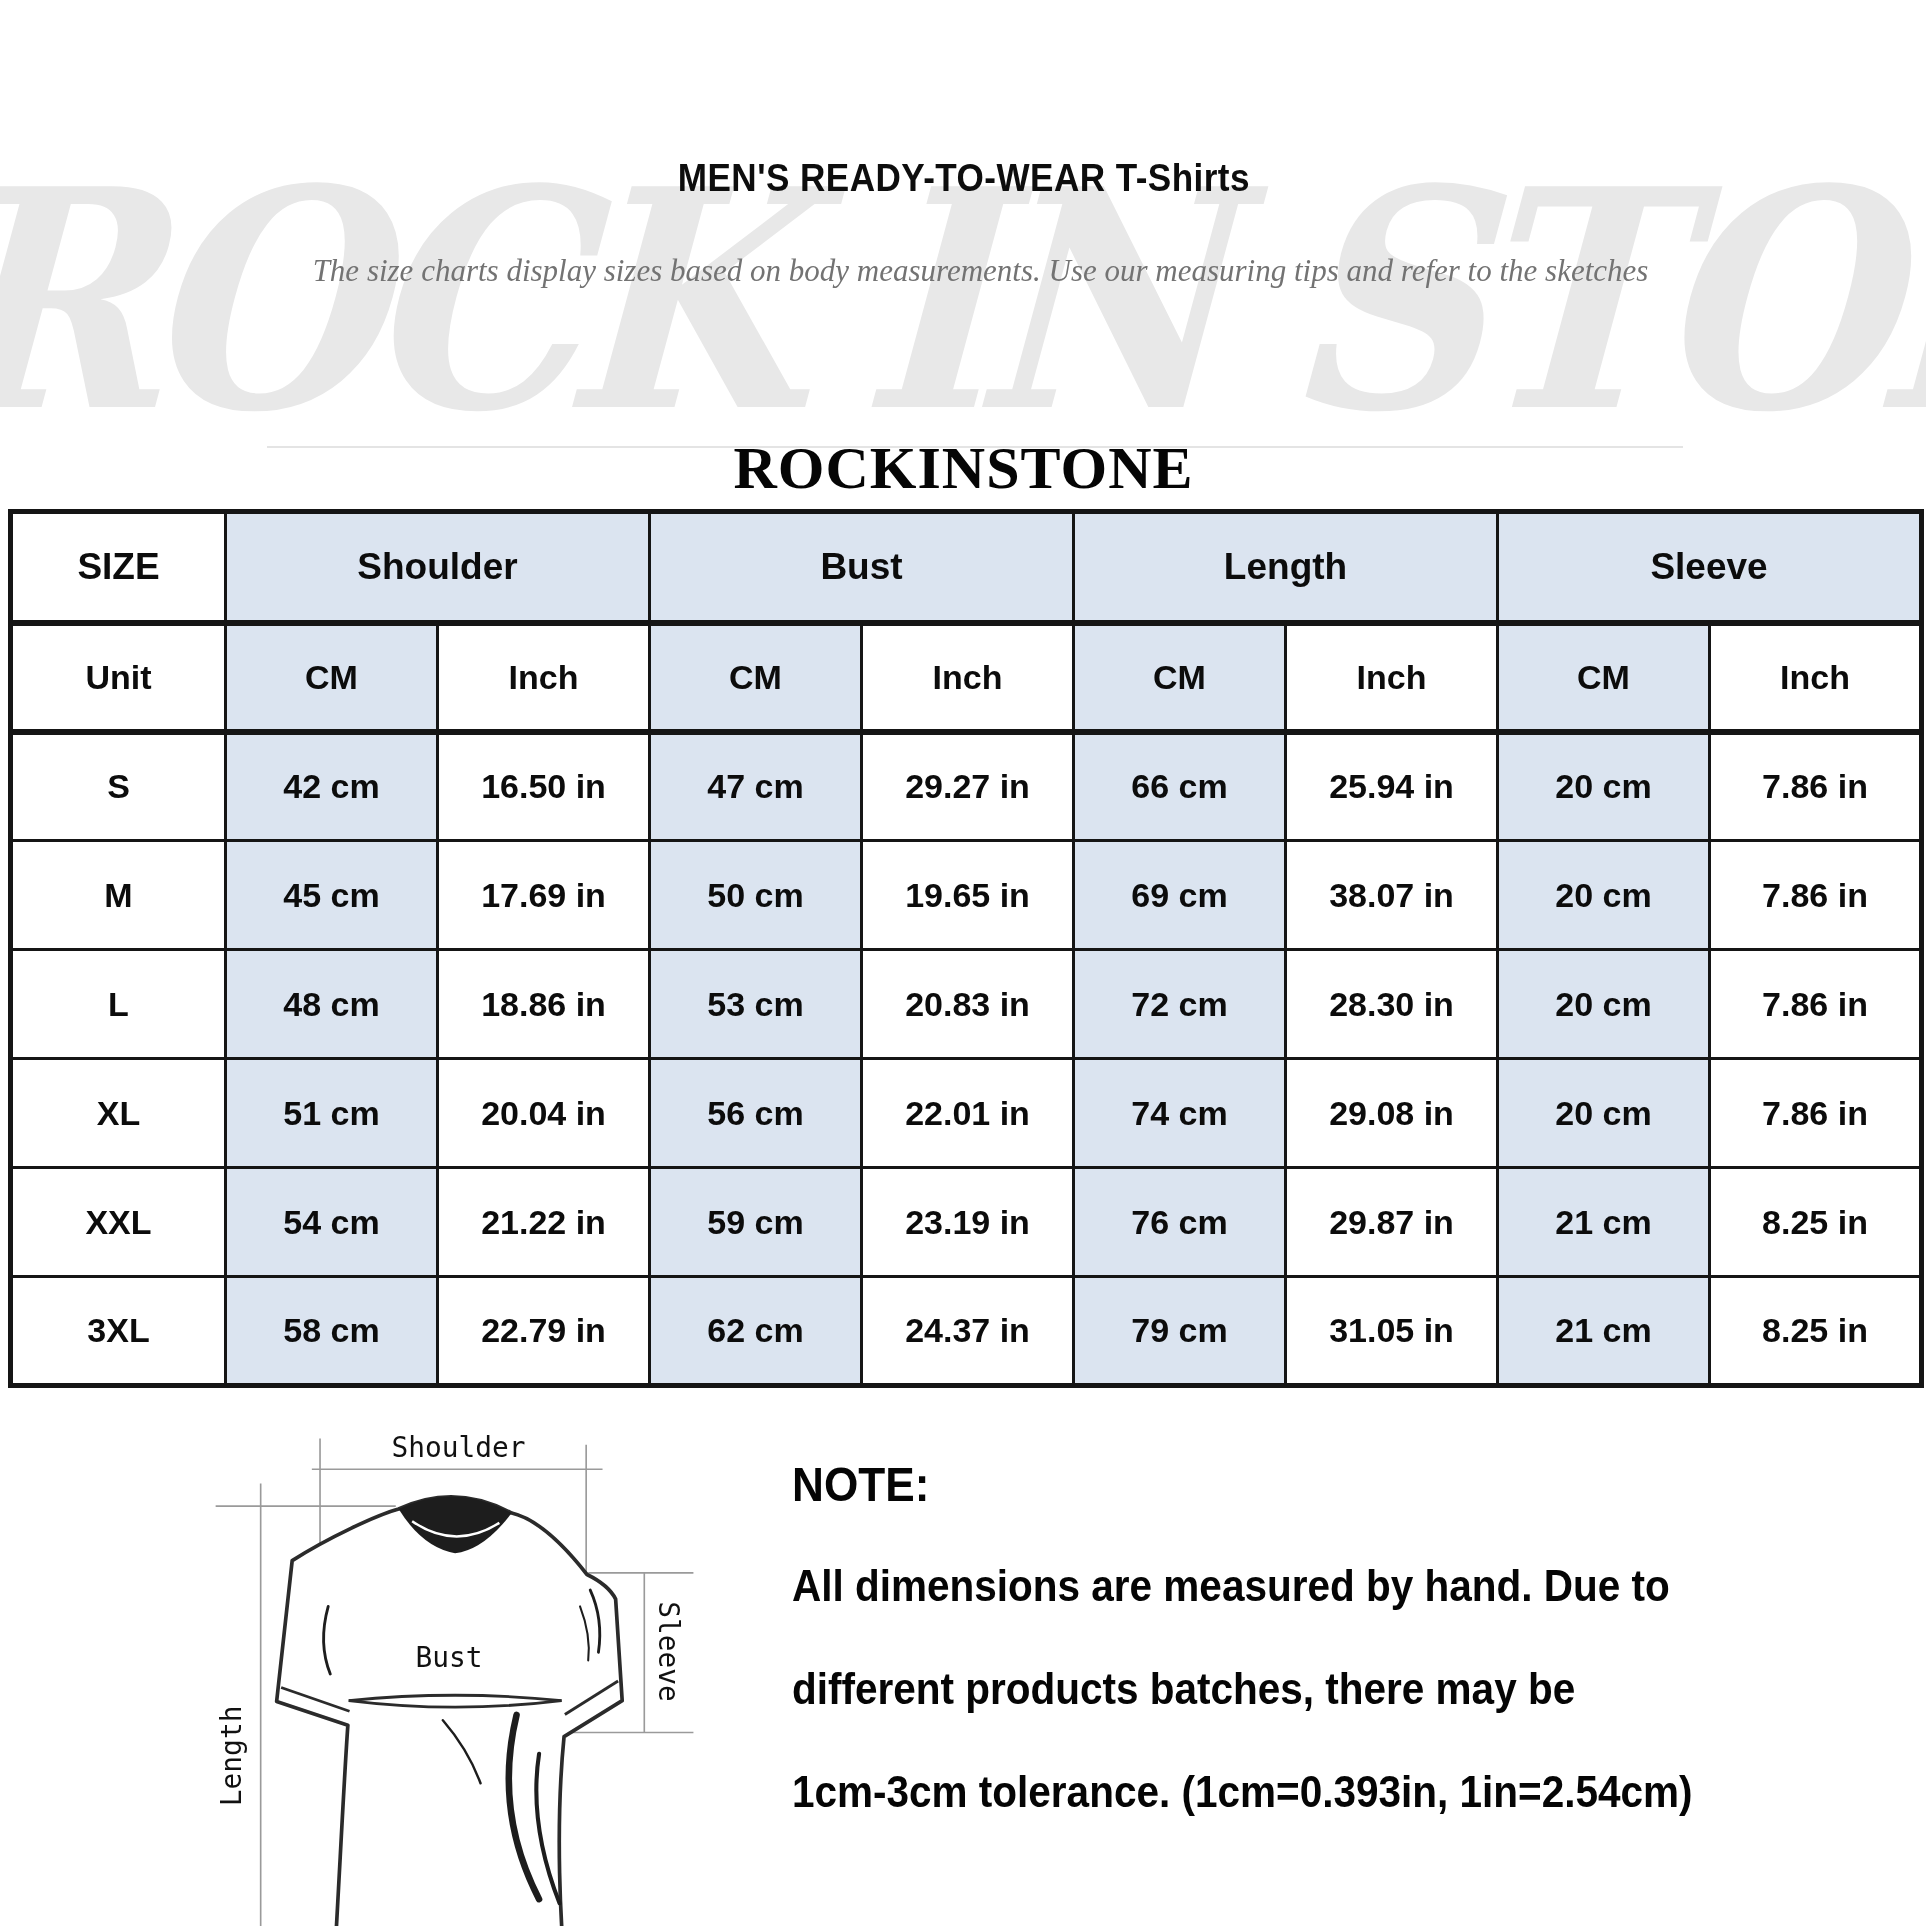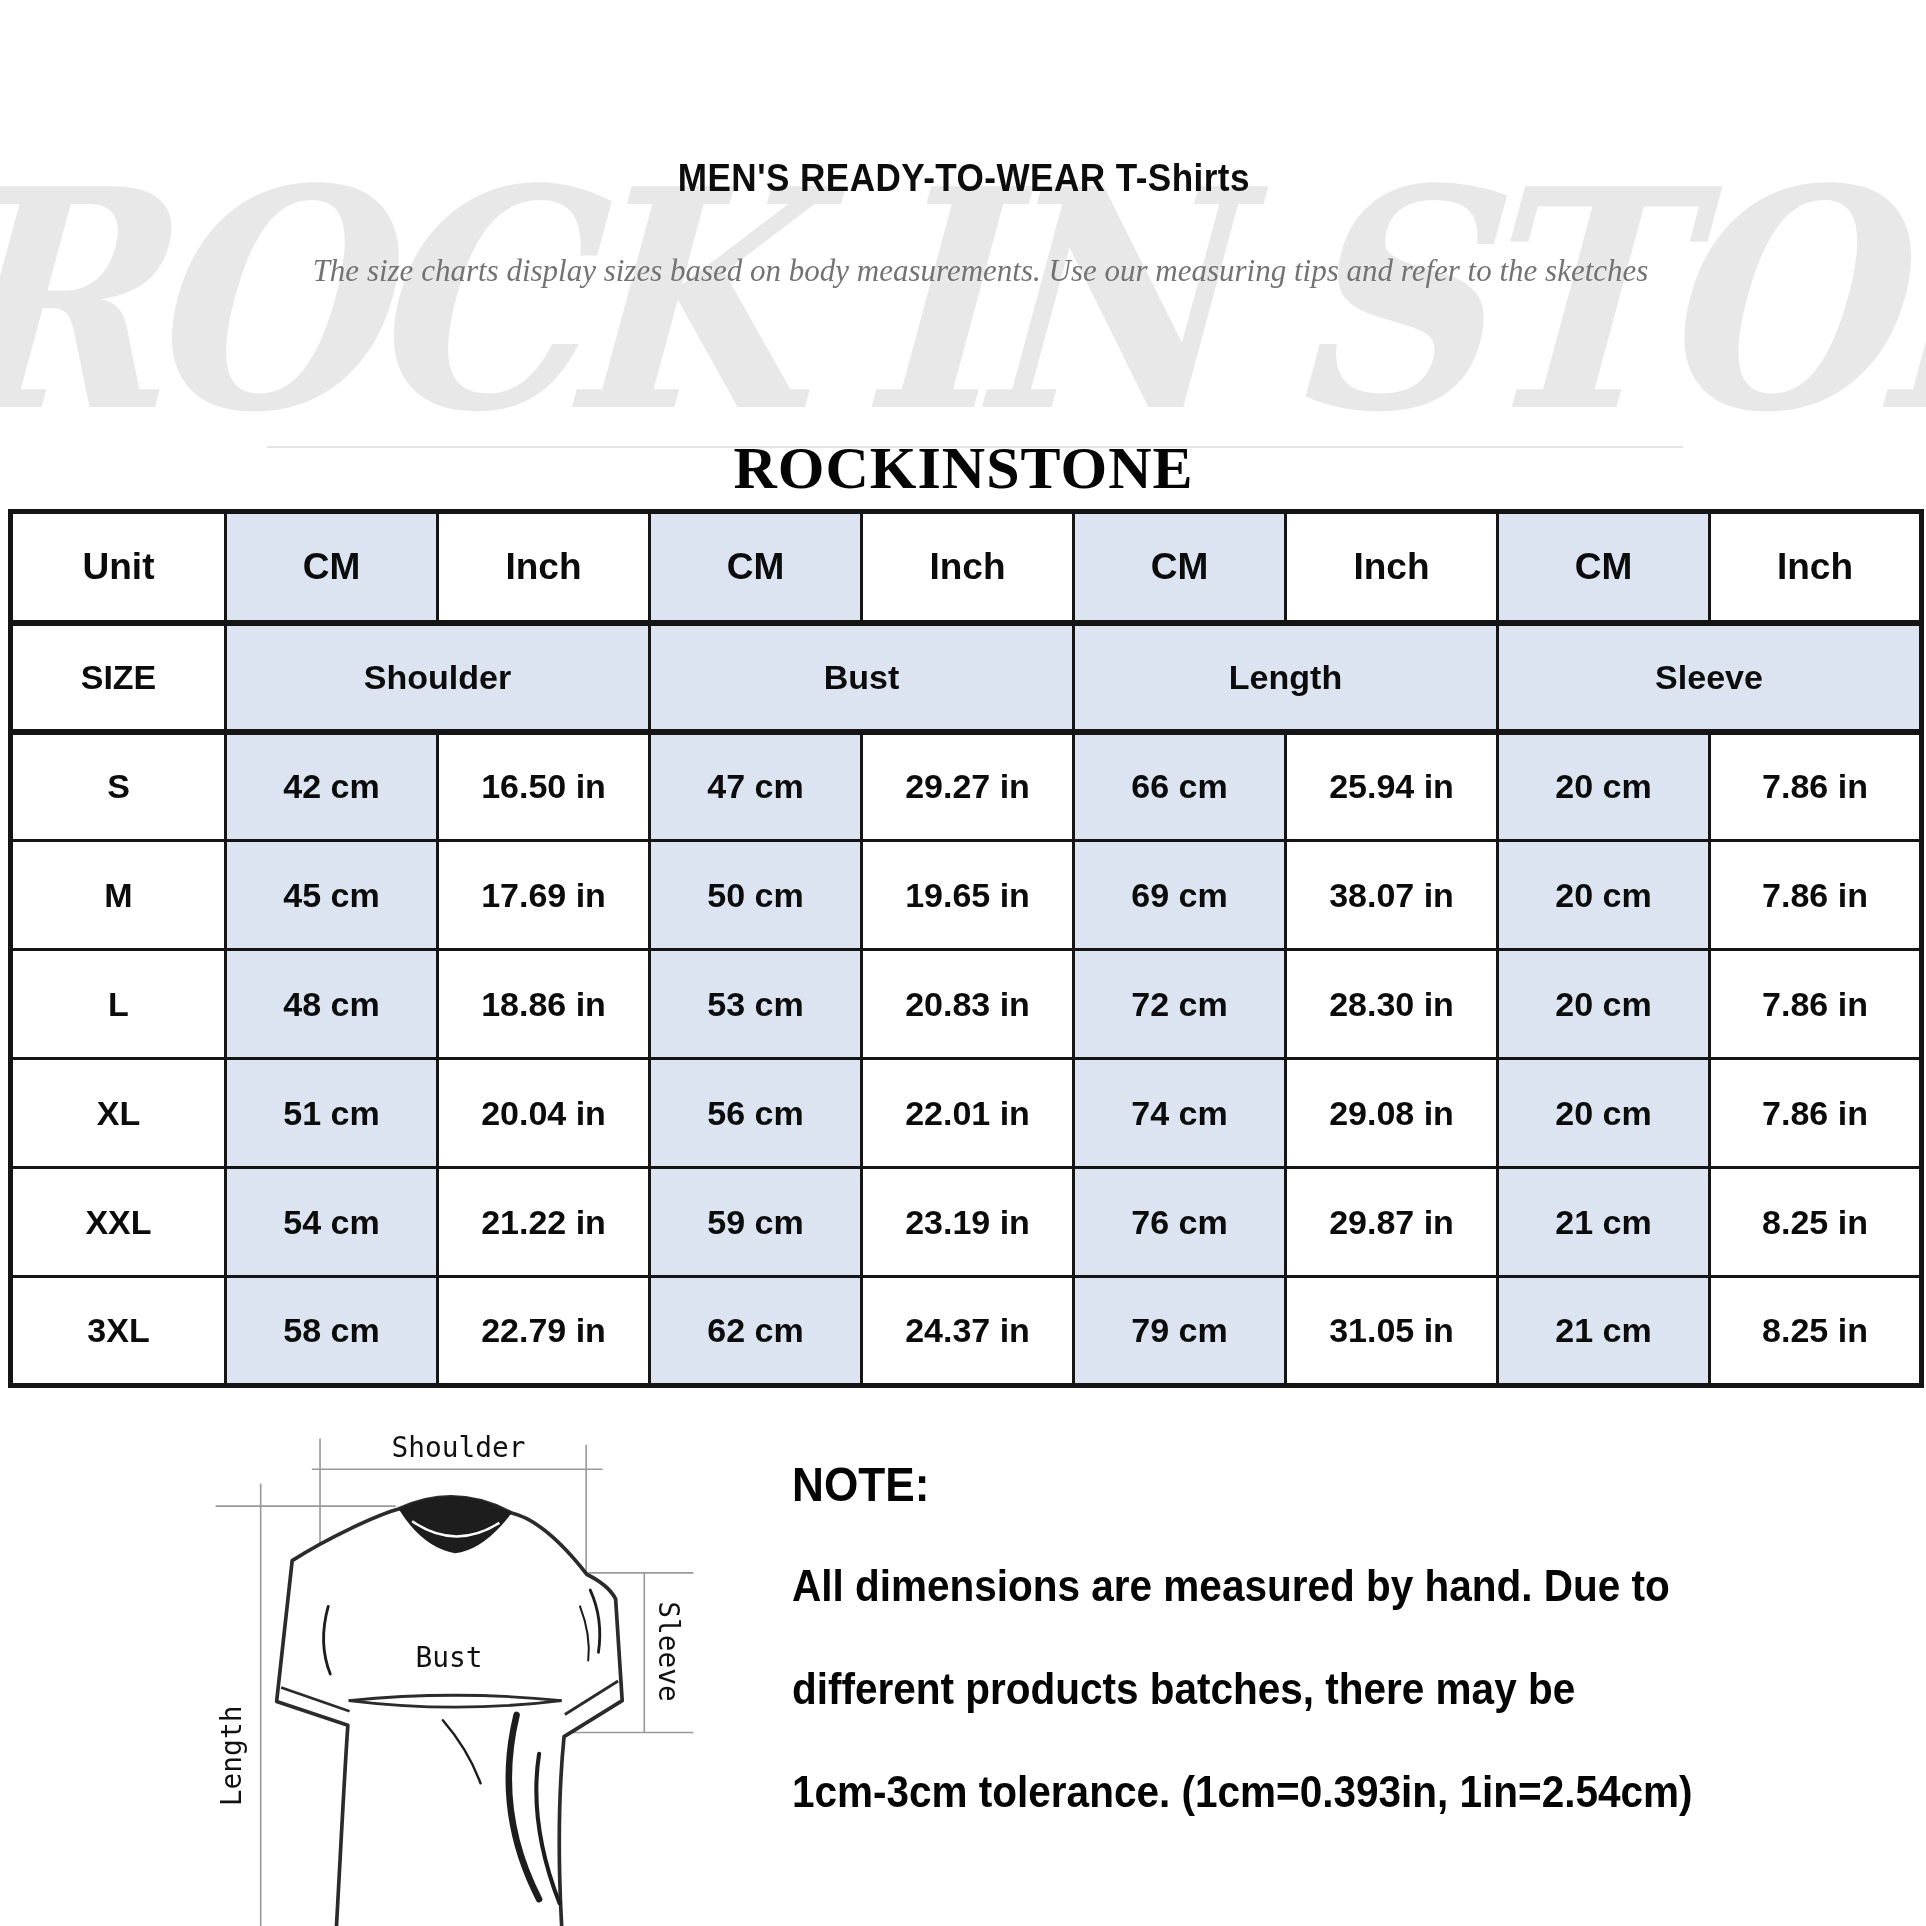--- a/index.html
+++ b/index.html
@@ -95,36 +95,36 @@
         <col style="width:212px">
       <col style="width:212px">
         <col style="width:212px">
       <col style="width:212px">
         <col style="width:212px">
       <col style="width:212px">
         <col style="width:212px">
     </colgroup>
     <thead>
       <tr>
-        <td>Unit</td>
-        <td class="blue">CM</td>
-        <td>Inch</td>
-        <td class="blue">CM</td>
-        <td>Inch</td>
-        <td class="blue">CM</td>
-        <td>Inch</td>
-        <td class="blue">CM</td>
-        <td>Inch</td>
-      </tr>
-      <tr>
         <td>SIZE</td>
         <td class="blue" colspan="2">Shoulder</td>
         <td class="blue" colspan="2">Bust</td>
         <td class="blue" colspan="2">Length</td>
         <td class="blue" colspan="2">Sleeve</td>
+      </tr>
+      <tr>
+        <td>Unit</td>
+        <td class="blue">CM</td>
+        <td>Inch</td>
+        <td class="blue">CM</td>
+        <td>Inch</td>
+        <td class="blue">CM</td>
+        <td>Inch</td>
+        <td class="blue">CM</td>
+        <td>Inch</td>
       </tr>
     </thead>
     <tbody>
         <tr>
           <td>S</td>
           <td class="blue">42 cm</td>
           <td>16.50 in</td>
           <td class="blue">47 cm</td>
           <td>29.27 in</td>
           <td class="blue">66 cm</td>

